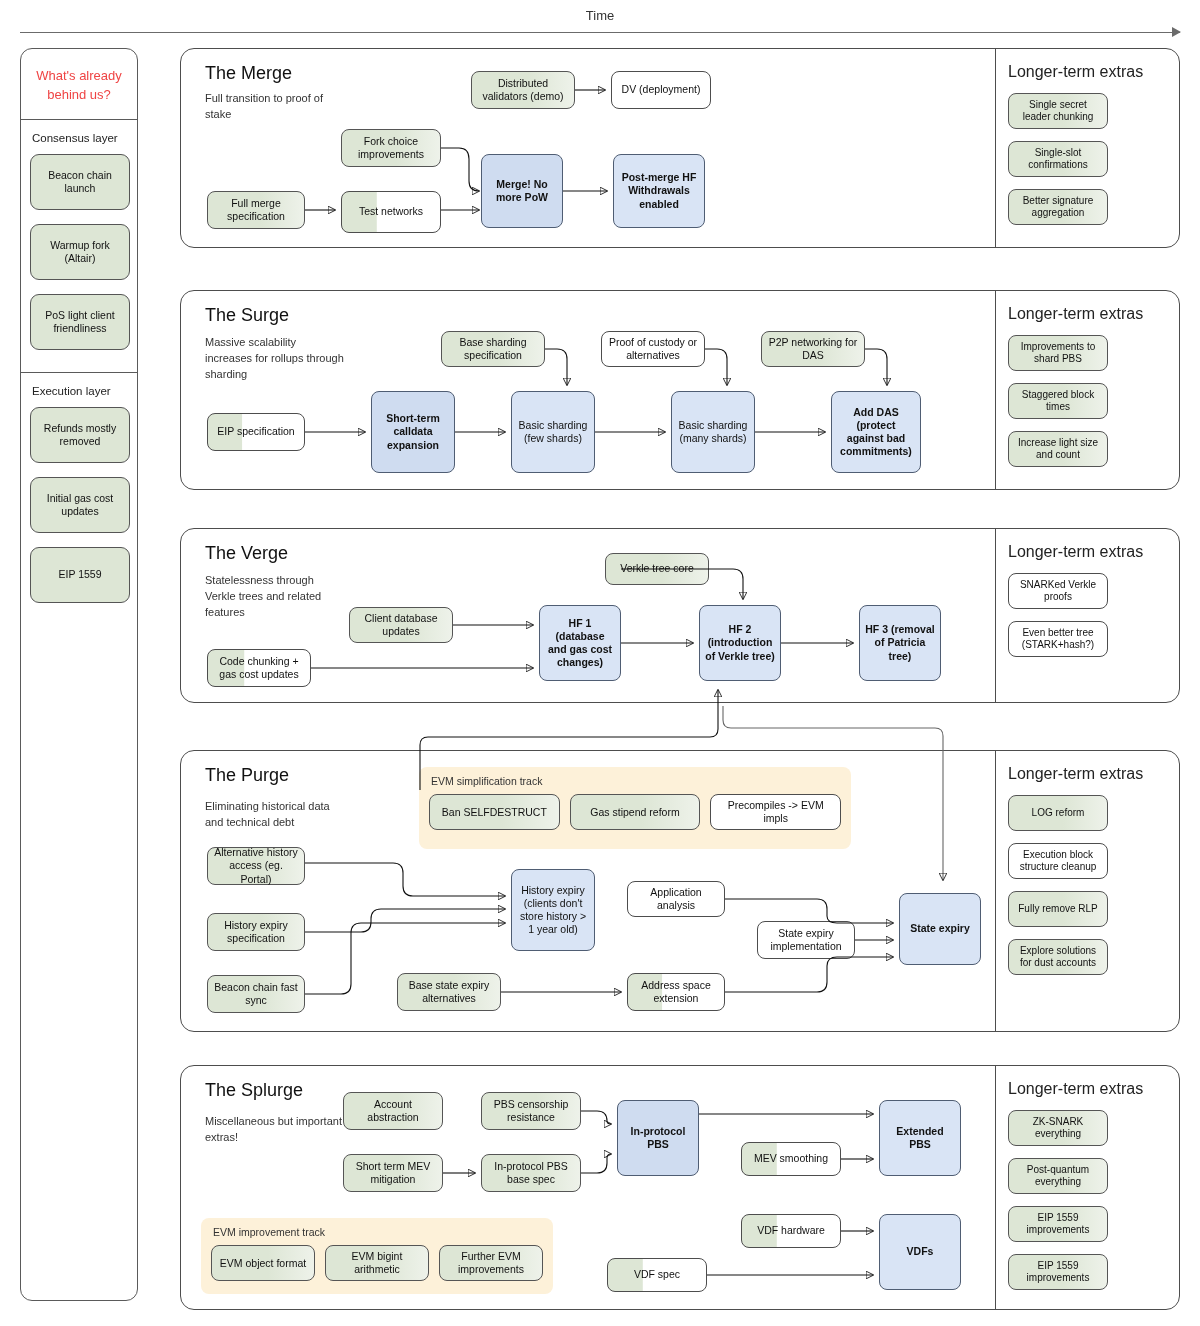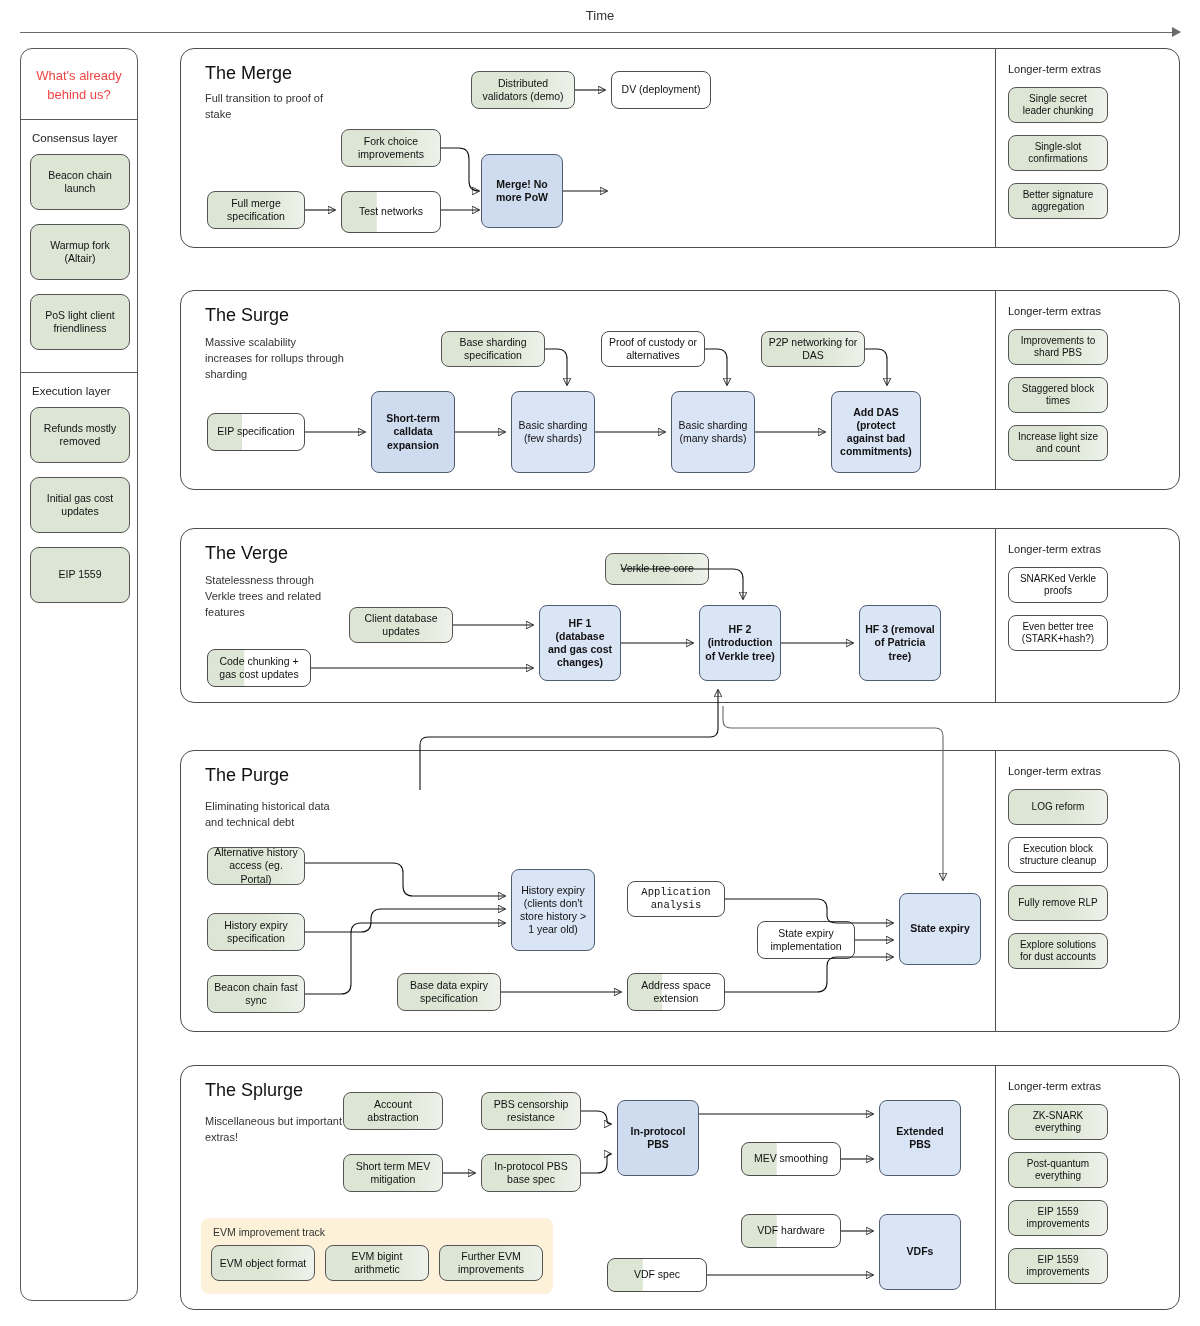--- a/index.html
+++ b/index.html
@@ -119,21 +119,21 @@
     color: #333;
     width: 140px;
   }
   .extras {
     position: absolute;
     top: 0; right: 0; bottom: 0;
     width: 184px;
     border-left: 1px solid #4d4d4d;
     padding: 14px 10px 10px 12px;
   }
-  .extras-title { font-size: 11px; color: #222; margin-bottom: 12px; }
+  .extras-title { font-size: 16px; color: #222; margin-bottom: 12px; }
   .extra-box {
     width: 100px;
     min-height: 36px;
     margin-bottom: 12px;
     font-size: 10px;
     border-radius: 8px;
   }
 
   
   .n { position: absolute; }
@@ -191,20 +191,21 @@
   <div class="phase" style="left:180px; top:48px; width:1000px; height:200px;">
     <div class="phase-title">The Merge</div>
     <div class="phase-sub" style="top:42px;">Full transition to proof of stake</div>
 
     <div class="node green n" style="left:290px; top:22px; width:104px; height:38px;">Distributed validators (demo)</div>
     <div class="node white n" style="left:430px; top:22px; width:100px; height:38px;">DV (deployment)</div>
     <div class="node green n" style="left:160px; top:80px; width:100px; height:38px;">Fork choice improvements</div>
     <div class="node green n" style="left:26px; top:142px; width:98px; height:38px;">Full merge specification</div>
     <div class="node halfgreen n" style="left:160px; top:142px; width:100px; height:42px;">Test networks</div>
     <div class="node blue bold n" style="left:300px; top:105px; width:82px; height:74px;">Merge! No more PoW</div>
+    <div class="node blue-light bold n" style="left:432px; top:105px; width:92px; height:74px;">Post-merge HF Withdrawals enabled</div>
 
     <svg class="wires">
       <path d="M394 41 H424" marker-end="url(#ar)"></path>
       <path d="M260 99 H278 Q288 99 288 110 L288 132 Q288 142 298 142" marker-end="url(#ar)"></path>
       <path d="M124 161 H154" marker-end="url(#ar)"></path>
       <path d="M260 161 H298" marker-end="url(#ar)"></path>
       <path d="M382 142 H426" marker-end="url(#ar)"></path>
     </svg>
 
     <div class="extras">
@@ -271,29 +272,37 @@
       <div class="extras-title">Longer-term extras</div>
       <div class="node white extra-box">SNARKed Verkle proofs</div>
       <div class="node white extra-box">Even better tree (STARK+hash?)</div>
     </div>
   </div>
 
   <div class="phase" style="left:180px; top:750px; width:1000px; height:282px;">
     <div class="phase-title">The Purge</div>
     <div class="phase-sub" style="top:48px;">Eliminating historical data and technical debt</div>
 
+    <div class="track" style="left:238px; top:16px; width:432px; height:82px;">
+      <div class="track-title">EVM simplification track</div>
+      <div class="track-row">
+        <div class="node green">Ban SELFDESTRUCT</div>
+        <div class="node green">Gas stipend reform</div>
+        <div class="node white">Precompiles -&gt; EVM impls</div>
+      </div>
+    </div>
 
     <div class="node green n" style="left:26px; top:96px; width:98px; height:38px;">Alternative history access (eg. Portal)</div>
     <div class="node green n" style="left:26px; top:162px; width:98px; height:38px;">History expiry specification</div>
     <div class="node green n" style="left:26px; top:224px; width:98px; height:38px;">Beacon chain fast sync</div>
 
     <div class="node blue-light n" style="left:330px; top:118px; width:84px; height:82px;">History expiry (clients don't store history &gt; 1 year old)</div>
-    <div class="node white n" style="left:446px; top:130px; width:98px; height:36px;font-family:Liberation Mono, monospace;">Application analysis</div>
+    <div class="node white n" style="left:446px; top:130px; width:98px; height:36px;">Application analysis</div>
     <div class="node white n" style="left:576px; top:170px; width:98px; height:38px;">State expiry implementation</div>
-    <div class="node green n" style="left:216px; top:222px; width:104px; height:38px;">Base data expiry specification</div>
+    <div class="node green n" style="left:216px; top:222px; width:104px; height:38px;">Base state expiry alternatives</div>
     <div class="node halfgreen n" style="left:446px; top:222px; width:98px; height:38px;">Address space extension</div>
     <div class="node blue-light bold n" style="left:718px; top:142px; width:82px; height:72px;">State expiry</div>
 
     <svg class="wires">
       <path d="M124 112 H212 Q222 112 222 122 L222 135 Q222 145 232 145 H324" marker-end="url(#ar)"></path>
       <path d="M124 181 H180 Q190 181 190 171 L190 168 Q190 158 200 158 H324" marker-end="url(#ar)"></path>
       <path d="M124 243 H160 Q170 243 170 233 L170 182 Q170 172 180 172 H324" marker-end="url(#ar)"></path>
       <path d="M544 148 H636 Q646 148 646 158 L646 165 Q646 172 656 172 H712" marker-end="url(#ar)"></path>
       <path d="M674 189 H712" marker-end="url(#ar)"></path>
       <path d="M320 241 H440" marker-end="url(#ar)"></path>

